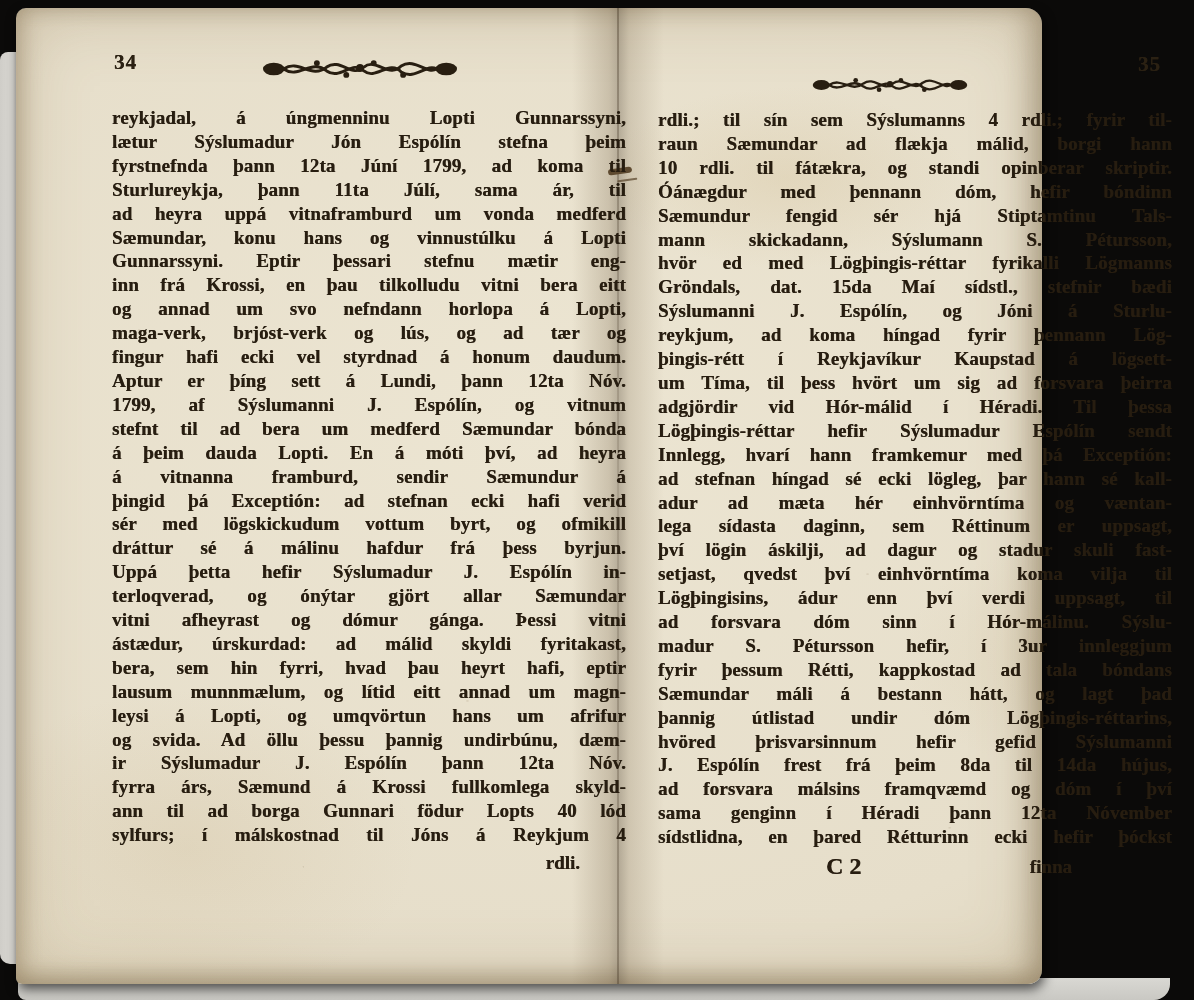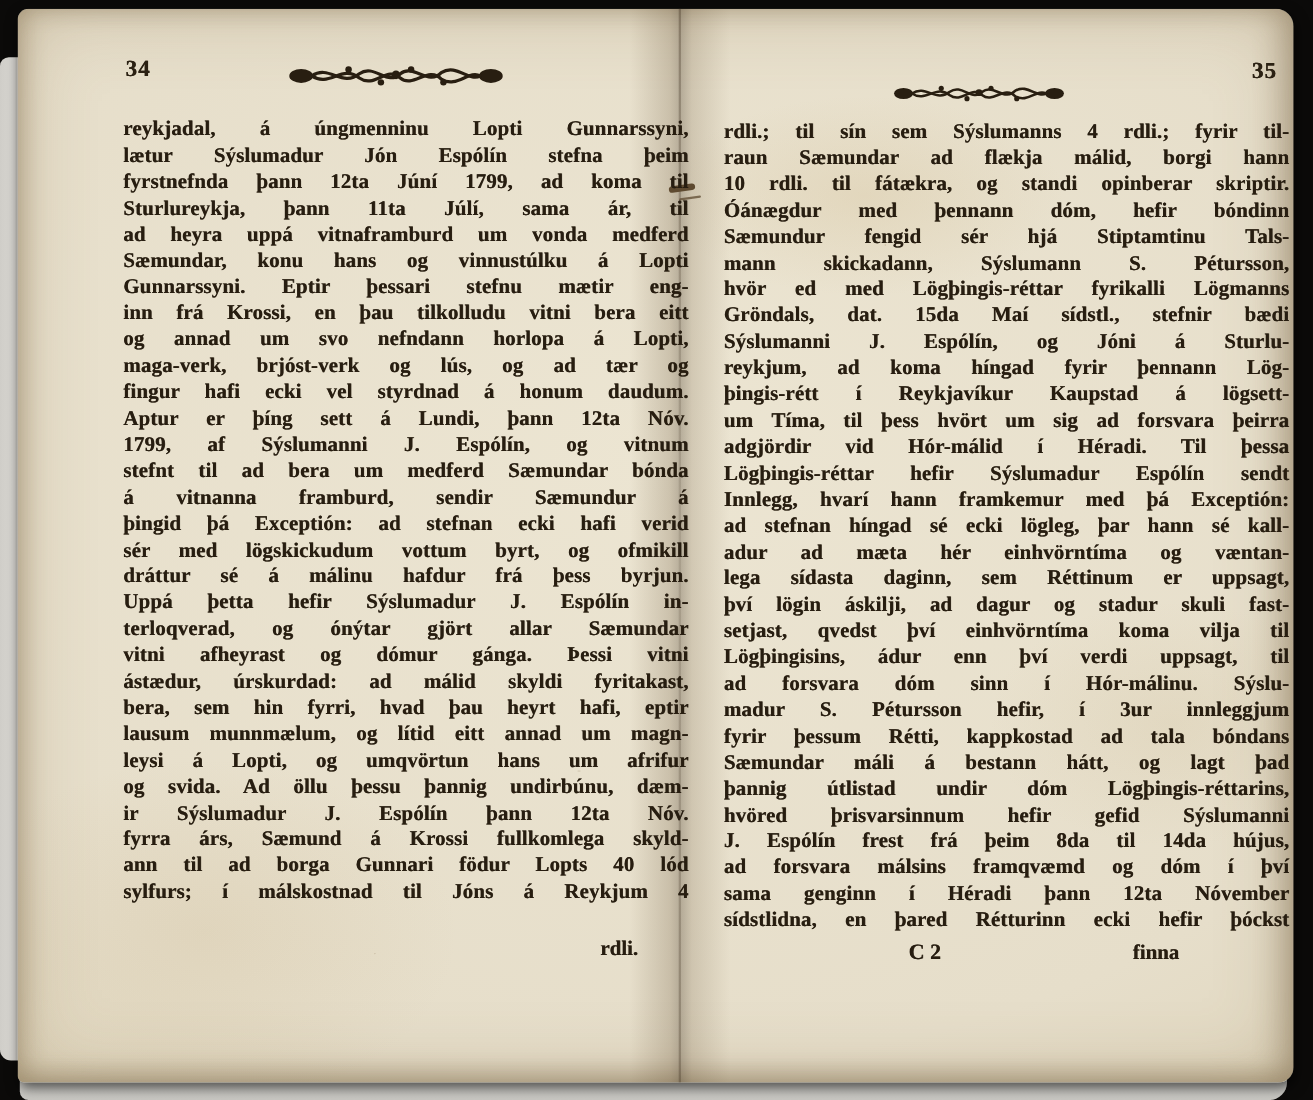--- a/index.html
+++ b/index.html
@@ -15,21 +15,21 @@
     border-radius:8px 0 0 10px;
   }
   .under-bottom {
     position:absolute; left:18px; top:978px; width:1152px; height:22px;
     background:linear-gradient(180deg,#d9d8d3,#c9c8c3);
     border-radius:0 0 16px 8px;
   }
 
   
   .book {
-    position:absolute; left:16px; top:8px; width:1160px; height:976px;
+    position:absolute; left:16px; top:8px; width:1026px; height:976px;
     border-radius:10px 16px 14px 6px;
     background:
       radial-gradient(260px 130px at 770px 170px, rgba(198,172,120,.20), transparent 70%),
       radial-gradient(320px 220px at 170px 840px, rgba(188,162,115,.16), transparent 72%),
       radial-gradient(240px 160px at 1050px 650px, rgba(190,168,122,.14), transparent 70%),
       radial-gradient(1400px 1000px at 50% 42%, #ece5d2 0%, #e6deca 55%, #ded4ba 80%, #d0c5a7 100%);
     box-shadow:
       inset 0 0 70px rgba(128,102,62,.30),
       inset -16px 0 22px rgba(92,72,44,.22),
       inset 10px 0 18px rgba(110,88,55,.18),
@@ -67,21 +67,21 @@
     text-align:justify; text-align-last:justify;
     letter-spacing:.15px; white-space:nowrap;
   }
   .tail-line {
     font-size:19px; line-height:25px; font-weight:700;
     color:#271d10; text-shadow:.35px 0 0 rgba(39,29,16,.85);
     display:flex;
     text-align:center;
   }
   .tail-line .rdli { margin-left:auto; margin-right:46px; }
-  .tail-line .sig { margin-left:168px; font-size:20px; }
+  .tail-line .sig { margin-left:168px; font-size:24px; }
   .tail-line .catch { margin-left:auto; margin-right:100px; }
 
   
   .fibres {
     position:absolute; inset:0; border-radius:inherit; pointer-events:none;
     background-image:
       radial-gradient(2px 1px at 12% 33%, rgba(120,95,60,.25), transparent 100%),
       radial-gradient(2px 1px at 44% 71%, rgba(120,95,60,.22), transparent 100%),
       radial-gradient(1px 1px at 68% 22%, rgba(120,95,60,.28), transparent 100%),
       radial-gradient(2px 1px at 83% 58%, rgba(120,95,60,.22), transparent 100%),
@@ -133,20 +133,21 @@
           <div class="print-line">ad heyra uppá vitnaframburd um vonda medferd</div>
           <div class="print-line">Sæmundar, konu hans og vinnustúlku á Lopti</div>
           <div class="print-line">Gunnarssyni.  Eptir þessari stefnu mætir eng-</div>
           <div class="print-line">inn frá Krossi, en þau tilkolludu vitni bera eitt</div>
           <div class="print-line">og annad um svo nefndann horlopa á Lopti,</div>
           <div class="print-line">maga-verk, brjóst-verk og lús, og ad tær og</div>
           <div class="print-line">fingur hafi ecki vel styrdnad á honum daudum.</div>
           <div class="print-line">Aptur er þíng sett á Lundi, þann 12ta Nóv.</div>
           <div class="print-line">1799, af Sýslumanni J. Espólín, og vitnum</div>
           <div class="print-line">stefnt til ad bera um medferd Sæmundar bónda</div>
+          <div class="print-line">á þeim dauda Lopti.  En á móti því, ad heyra</div>
           <div class="print-line">á vitnanna framburd, sendir Sæmundur á</div>
           <div class="print-line">þingid þá Exceptión: ad stefnan ecki hafi verid</div>
           <div class="print-line">sér med lögskickudum vottum byrt, og ofmikill</div>
           <div class="print-line">dráttur sé á málinu hafdur frá þess byrjun.</div>
           <div class="print-line">Uppá þetta hefir Sýslumadur J. Espólín in-</div>
           <div class="print-line">terloqverad, og ónýtar gjört allar Sæmundar</div>
           <div class="print-line">vitni afheyrast og dómur gánga.  Þessi vitni</div>
           <div class="print-line">ástædur, úrskurdad: ad málid skyldi fyritakast,</div>
           <div class="print-line">bera, sem hin fyrri, hvad þau heyrt hafi, eptir</div>
           <div class="print-line">lausum munnmælum, og lítid eitt annad um magn-</div>

